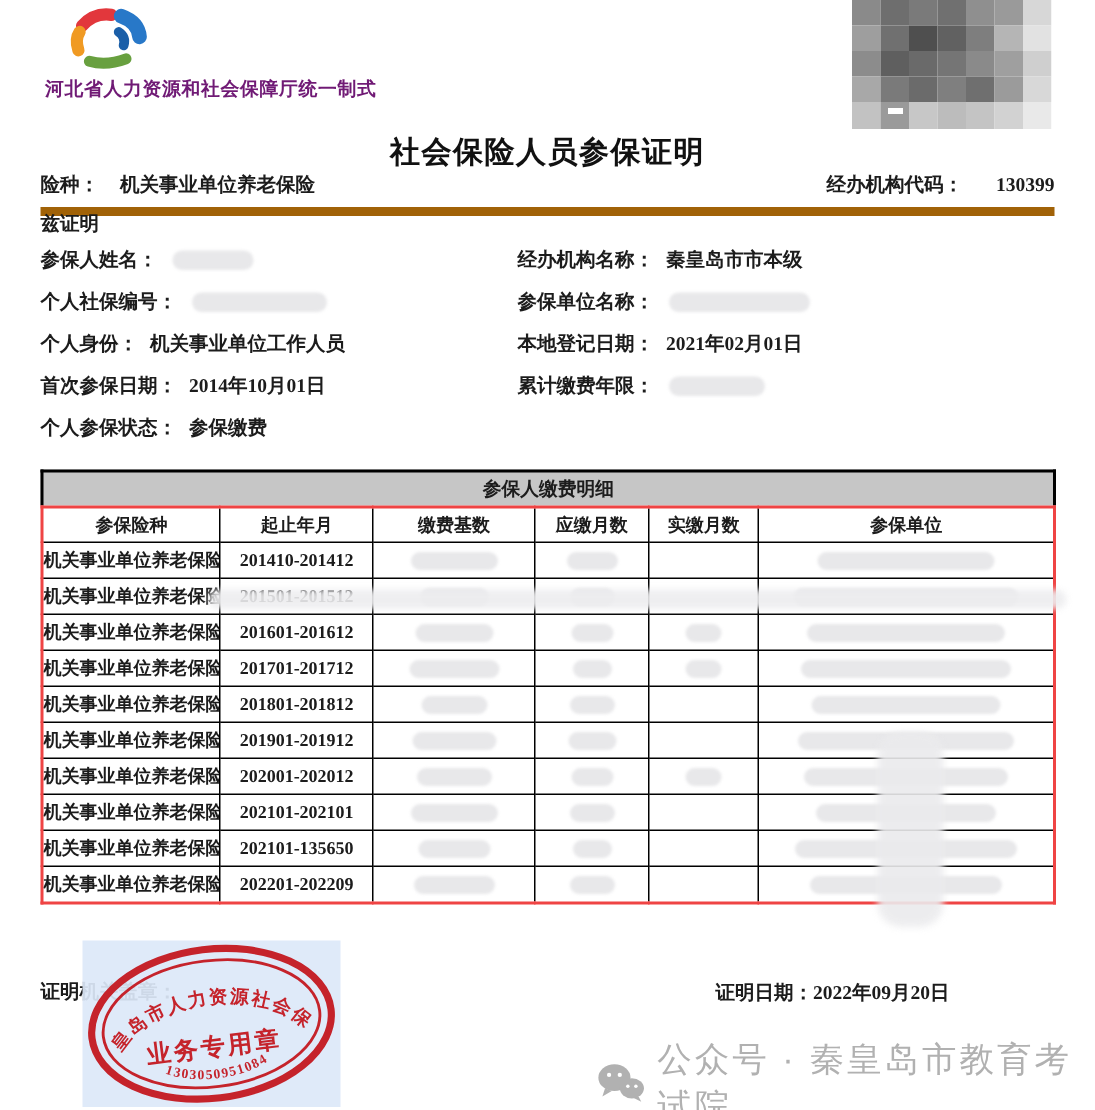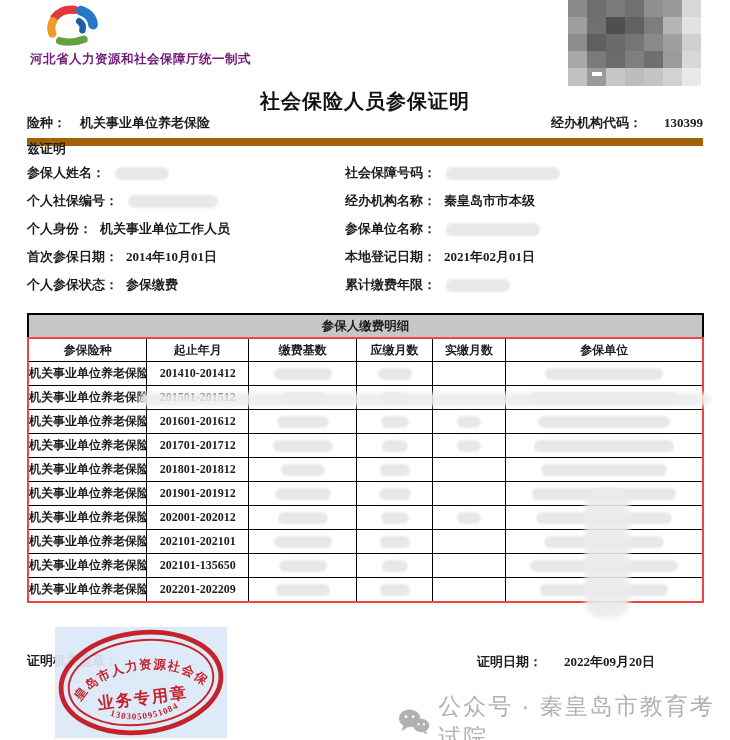--- a/index.html
+++ b/index.html
@@ -12,21 +12,21 @@
   .issuer{margin-top:2px;font-size:12.5px;font-weight:bold;color:#701a75;letter-spacing:.5px;}
 
   .mosaic{position:absolute;left:568px;top:0;width:133px;height:86px;}
 
   .doc-title{position:absolute;left:0;right:0;top:88px;text-align:center;
              font-family:"Liberation Sans","DejaVu Sans",sans-serif;
              font-size:20px;font-weight:bold;letter-spacing:1px;color:#111;}
 
   .type-row{position:absolute;left:27px;top:114px;width:676px;display:flex;
             justify-content:space-between;align-items:flex-start;
-            padding-bottom:6px;border-bottom:8px solid #a16207;
+            padding-bottom:6px;border-bottom:6px solid #a16207;
             font-size:13px;font-weight:bold;}
   .type-left span,.type-right span{font-weight:bold;}
   .type-left .lbl{margin-right:14px;}
   .type-right .lbl{margin-right:22px;}
 
   .intro{position:absolute;left:27px;top:140px;font-size:13px;font-weight:bold;}
 
   
   .info{position:absolute;left:27px;top:159px;width:676px;display:grid;
         grid-template-columns:318px 1fr;column-gap:0;}
@@ -55,21 +55,21 @@
   .tallblob{position:absolute;left:558px;top:175px;width:44px;height:130px;background:#ebebed;
           opacity:.9;border-radius:16px;filter:blur(2.5px);pointer-events:none;}
 
   
   .stamp-label{position:absolute;left:27px;top:652px;font-size:13px;font-weight:bold;z-index:1;}
   .stamp-box{position:absolute;left:55px;top:627px;width:172px;height:111px;
              background:rgba(220,232,248,.92);z-index:2;}
   .stamp-box svg{display:block;transform:rotate(-7deg);}
 
   .date-line{position:absolute;left:477px;top:653px;font-size:13px;font-weight:bold;}
-  .date-line .val{margin-left:22px;}
+  .date-line .val{margin-left:0;}
 
   .watermark{position:absolute;left:398px;top:691px;display:flex;align-items:center;
              color:#b1b1b1;font-family:"Liberation Sans","DejaVu Sans",sans-serif;
              font-size:23px;letter-spacing:2px;}
   .watermark svg{margin-right:8px;}
 </style>
 </head>
 <body>
 
 <div class="page">
@@ -159,24 +159,20 @@
         <span class="lbl">首次参保日期：</span>
           <span class="val">2014年10月01日</span>
       </div>
       <div class="info-line">
         <span class="lbl">个人参保状态：</span>
           <span class="val">参保缴费</span>
       </div>
     </div>
     <div class="info-col">
       <div class="info-line">
-        <span class="lbl">社会保障号码：</span>
-          <span class="blob" style="width:114px"></span>
-      </div>
-      <div class="info-line">
         <span class="lbl">经办机构名称：</span>
           <span class="val">秦皇岛市市本级</span>
       </div>
       <div class="info-line">
         <span class="lbl">参保单位名称：</span>
           <span class="blob" style="width:94px"></span>
       </div>
       <div class="info-line">
         <span class="lbl">本地登记日期：</span>
           <span class="val">2021年02月01日</span>

